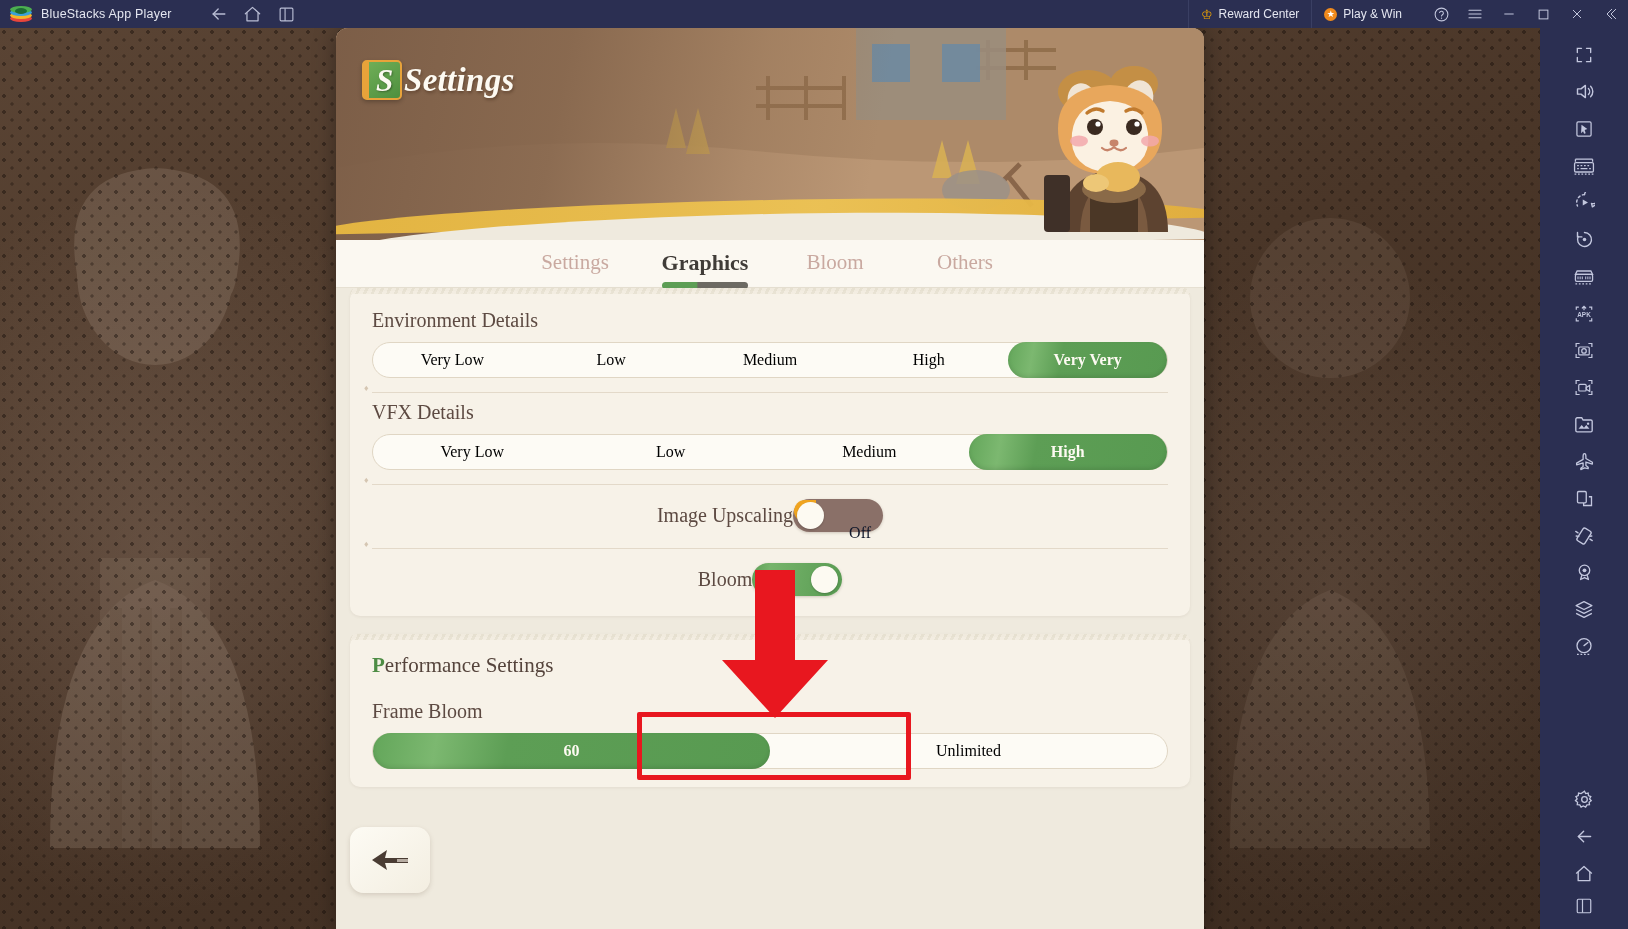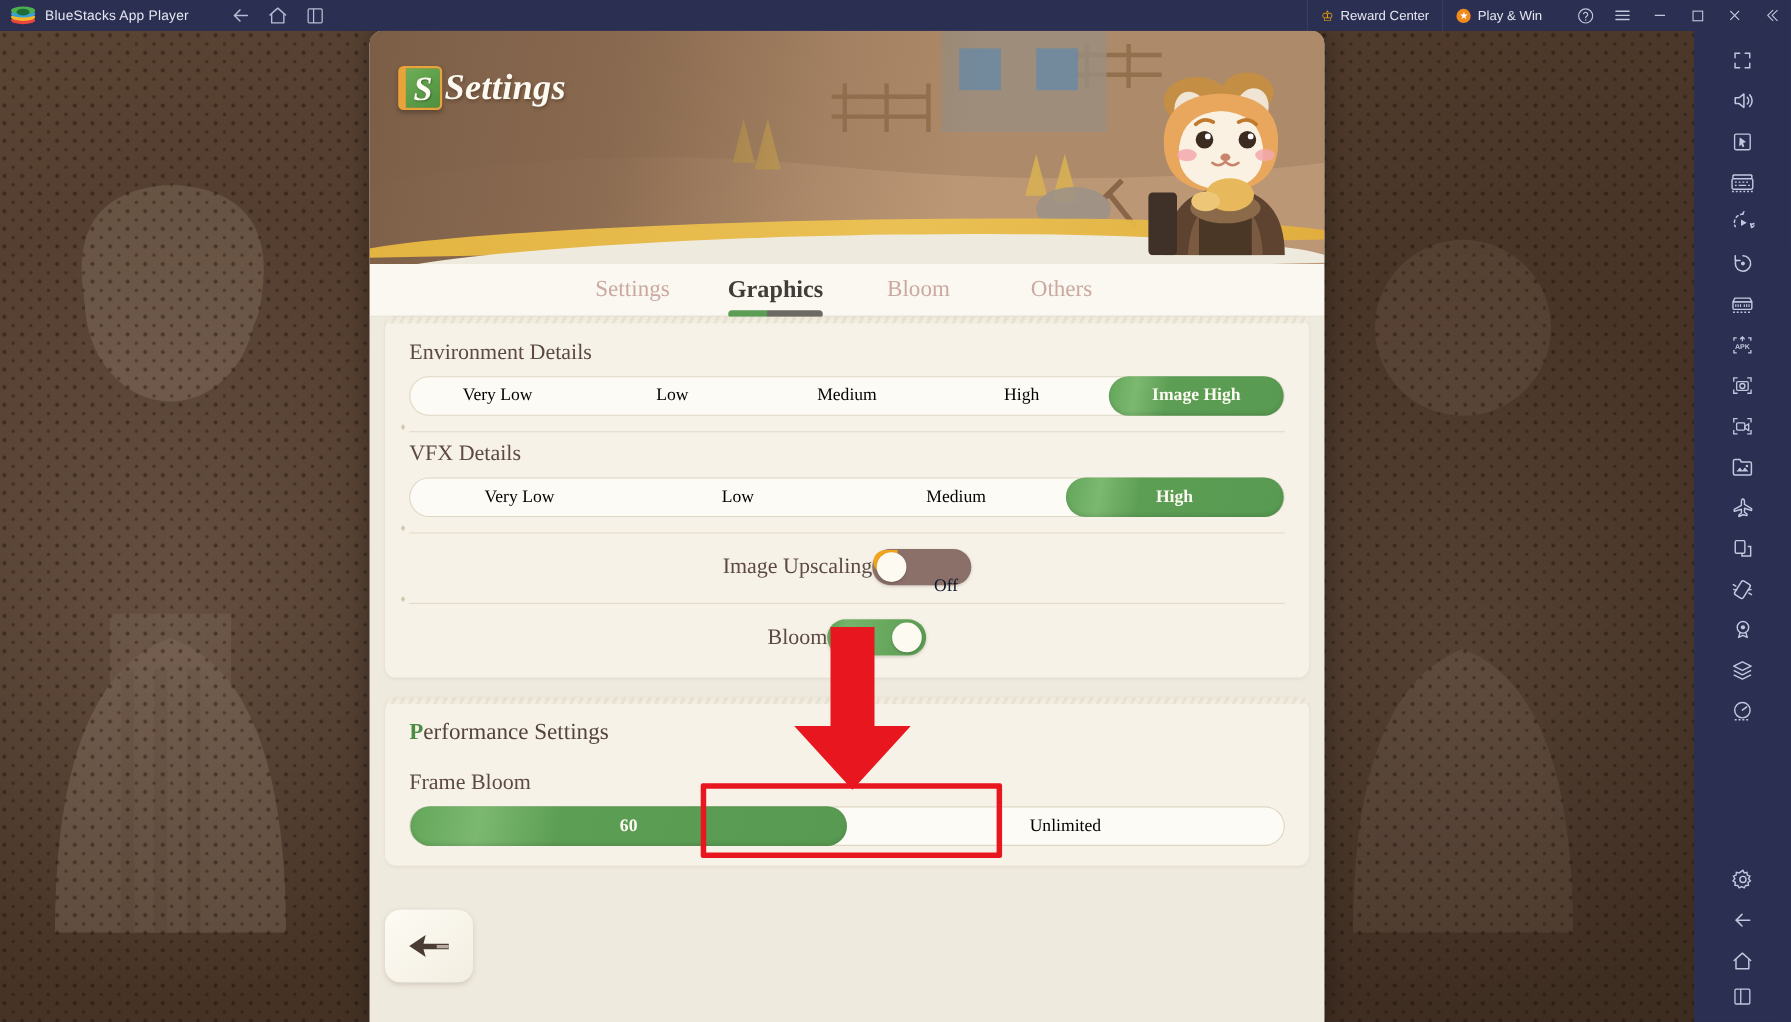--- a/index.html
+++ b/index.html
@@ -476,21 +476,21 @@
     <div class="content">
 
       <div class="card">
 
         <div class="row-label first">Environment Details</div>
         <div class="seg">
           <div class="seg-opt">Very Low</div>
           <div class="seg-opt">Low</div>
           <div class="seg-opt">Medium</div>
           <div class="seg-opt">High</div>
-          <div class="seg-opt sel last">Image High</div>
+          <div class="seg-opt sel last">Very Very</div>
         </div>
 
         <div class="divider"></div>
 
         <div class="row-label">VFX Details</div>
         <div class="seg">
           <div class="seg-opt">Very Low</div>
           <div class="seg-opt">Low</div>
           <div class="seg-opt">Medium</div>
           <div class="seg-opt sel last">High</div>

